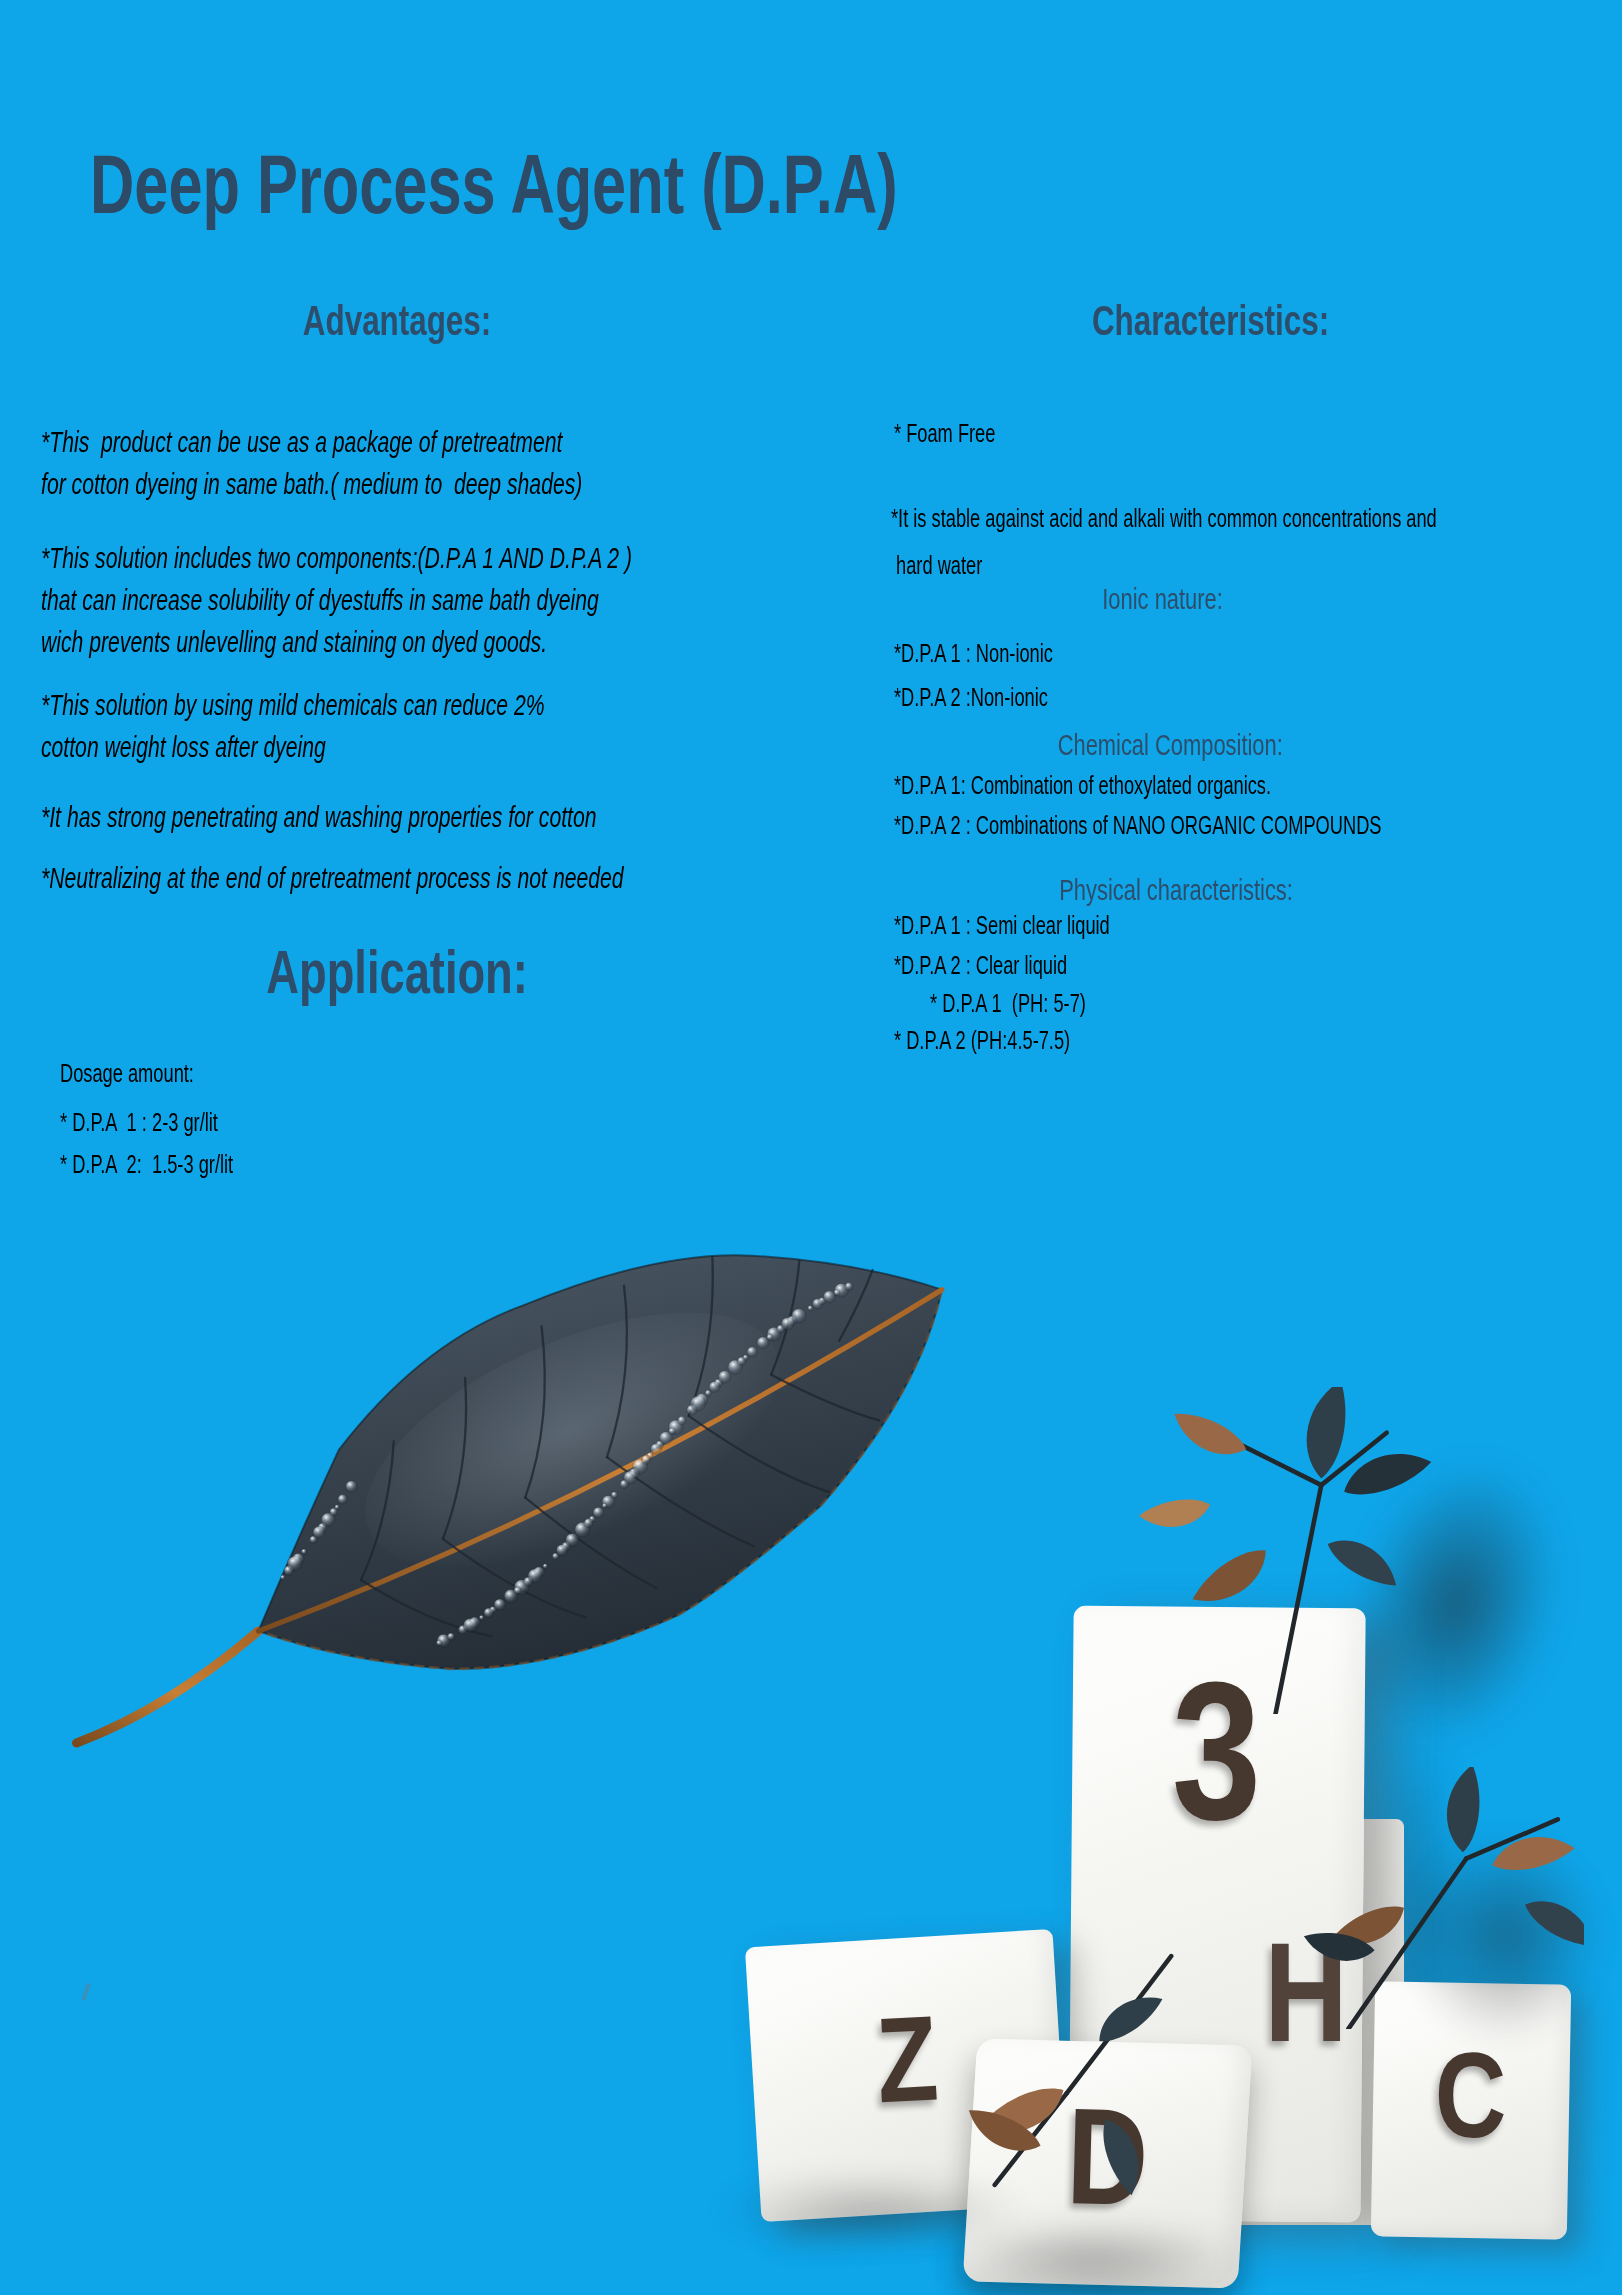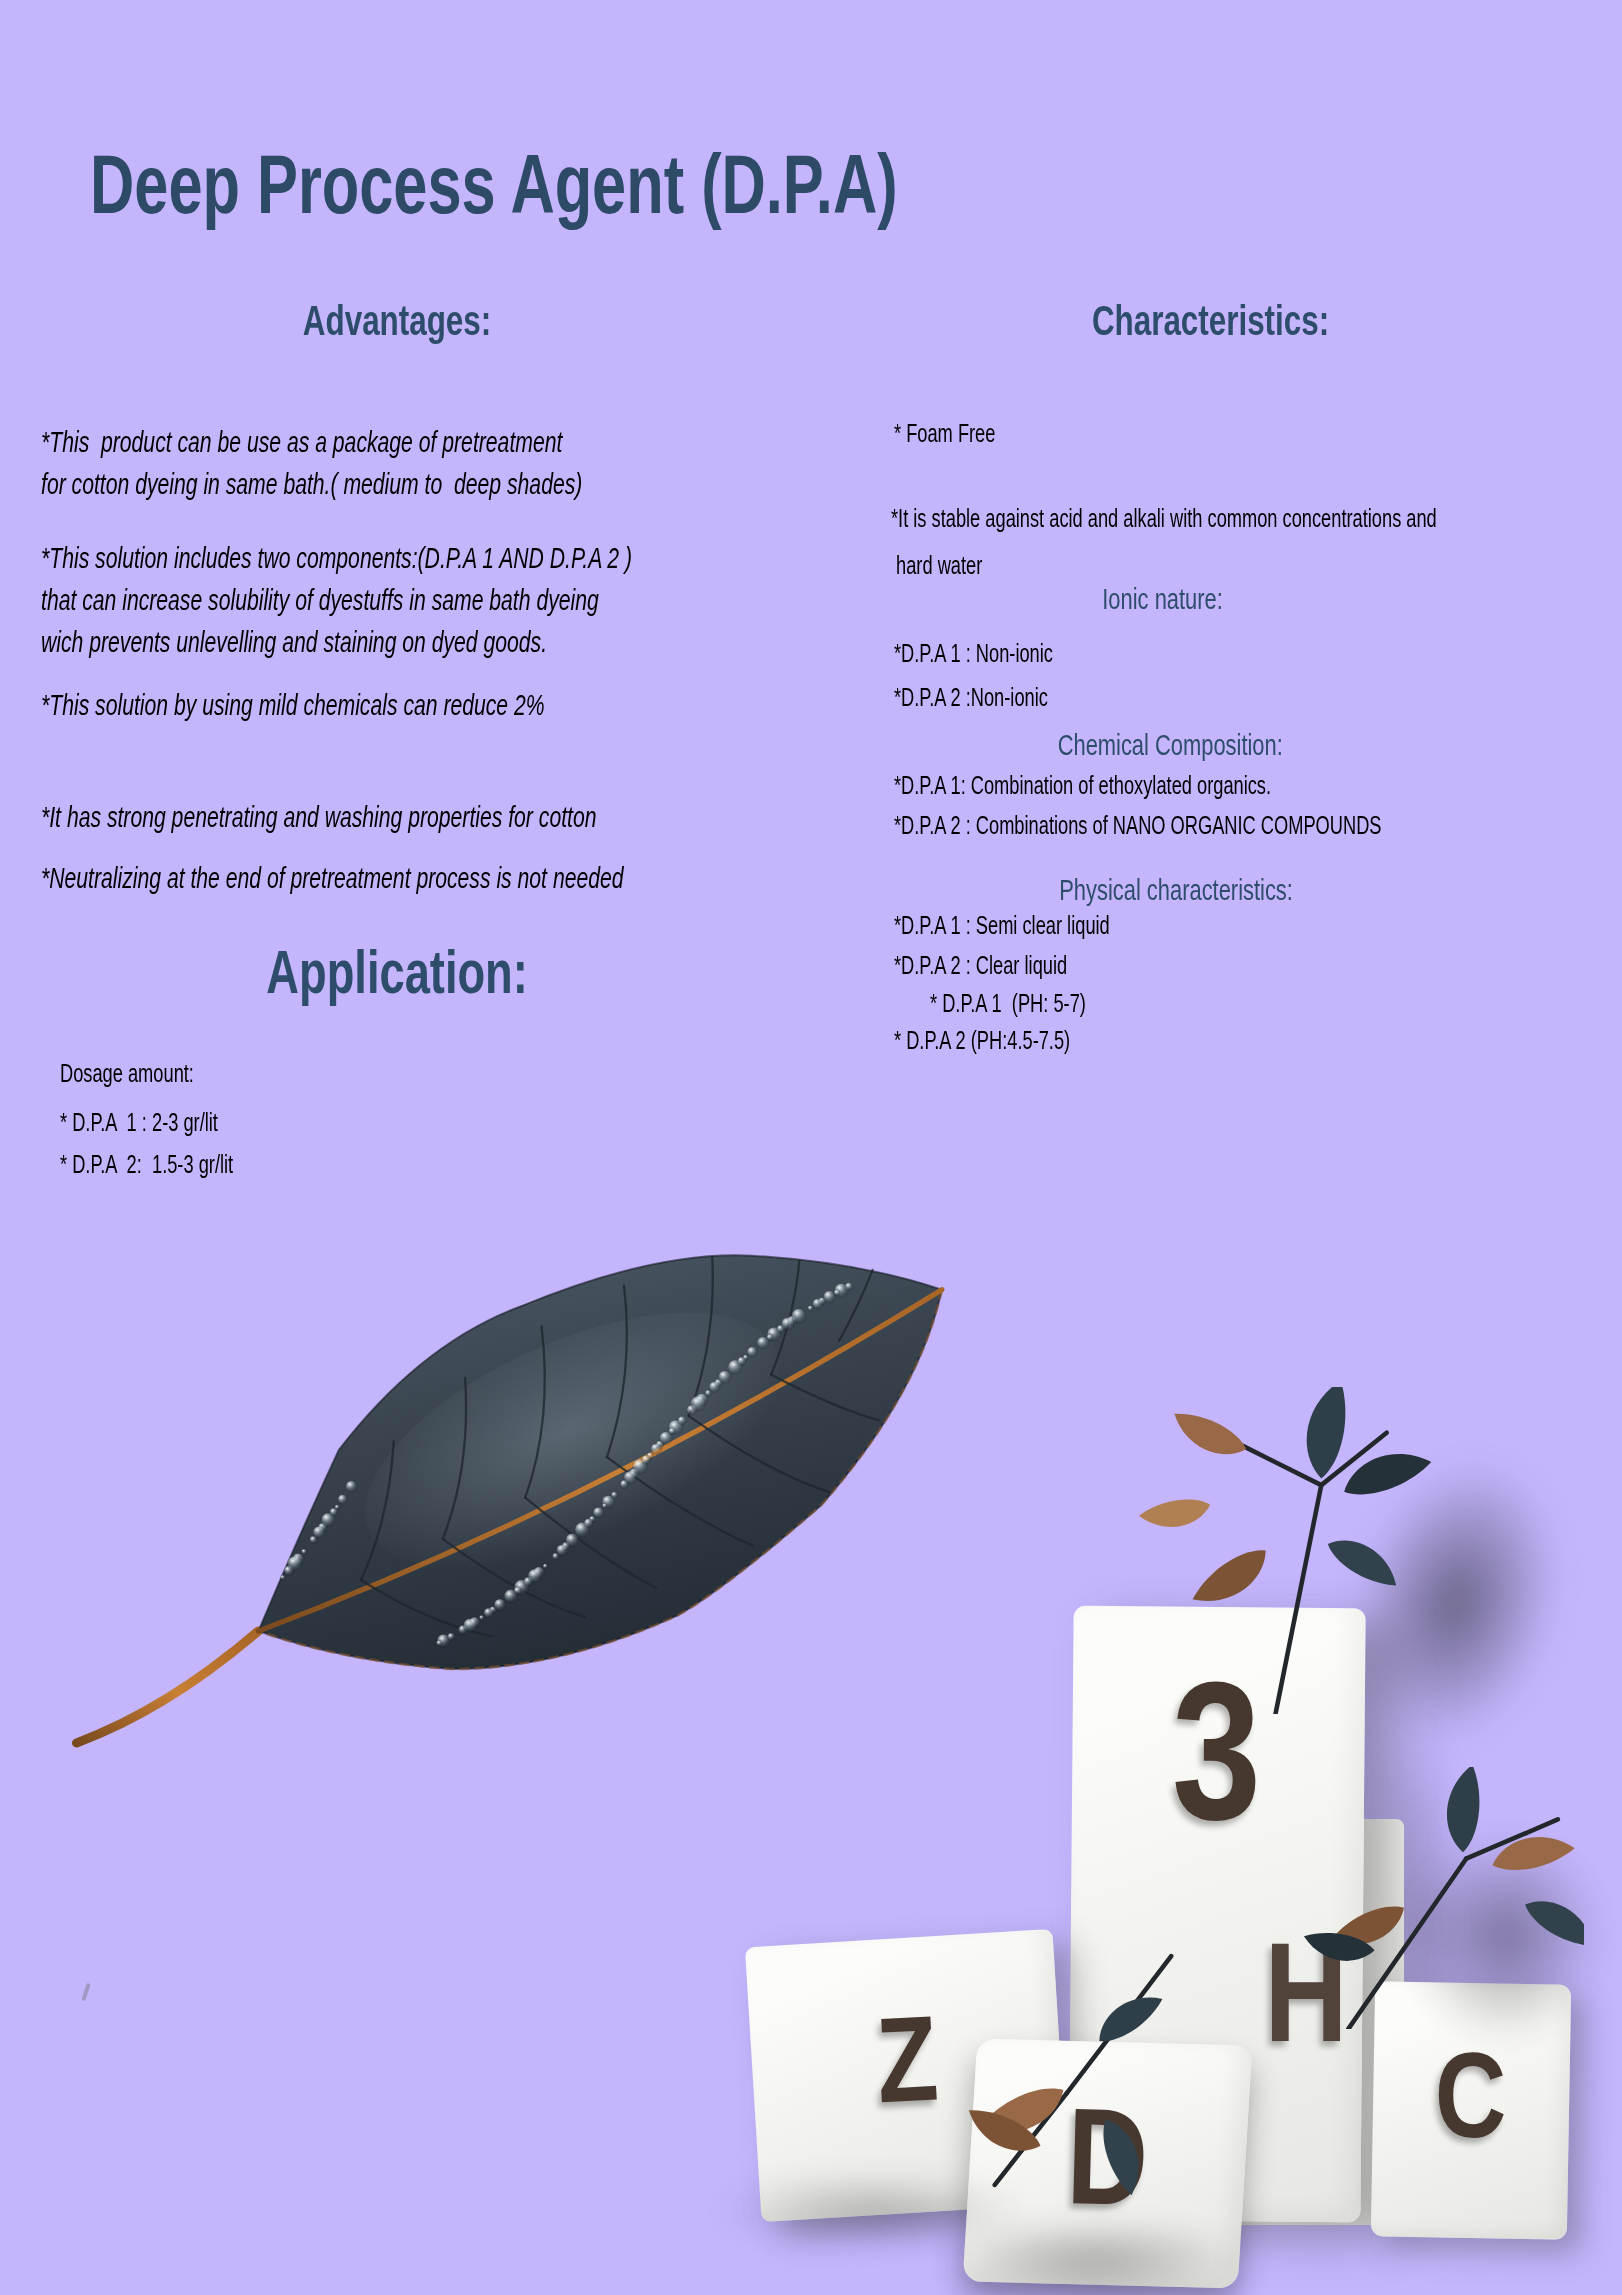--- a/index.html
+++ b/index.html
@@ -1,17 +1,17 @@
 <!DOCTYPE html>
 <html style="font-size:10.5px"><head>
 <meta charset="utf-8">
 <style>
   html,body{margin:0;padding:0;background:#ffffff;}
   .page{
-    position:relative; width:1623px; height:2295px; background:#c4b5fd;
+    position:relative; width:1623px; height:2295px; background:#0ea5e9;
     overflow:hidden; font-family:"Liberation Sans","DejaVu Sans",sans-serif;
   }
   
   .cx{display:inline-block; transform:scaleX(.73); transform-origin:0 0; white-space:pre;}
   .cxc{display:inline-block; transform:scaleX(.73); transform-origin:50% 0; white-space:pre;}
   .abs{position:absolute;}
   .body-line{position:absolute; font-size:25px; line-height:42px; color:#000; white-space:nowrap;}
   .para{position:absolute; font-size:29px; line-height:42px; color:#000; white-space:nowrap;font-style:italic;}
   .h-section{position:absolute; font-size:43px; font-weight:700; color:#2d4d6b; text-align:center;}
   .h-sub{position:absolute; font-size:30px; color:#2d4d6b; text-align:center; width:537px;}
@@ -45,20 +45,21 @@
     <div><span class="cx">*This  product can be use as a package of pretreatment</span></div>
     <div><span class="cx">for cotton dyeing in same bath.( medium to  deep shades)</span></div>
   </div>
   <div class="para" style="left:41px; top:537px;">
     <div><span class="cx">*This solution includes two components:(D.P.A 1 AND D.P.A 2 )</span></div>
     <div><span class="cx">that can increase solubility of dyestuffs in same bath dyeing</span></div>
     <div><span class="cx">wich prevents unlevelling and staining on dyed goods.</span></div>
   </div>
   <div class="para" style="left:41px; top:684px;">
     <div><span class="cx">*This solution by using mild chemicals can reduce 2%</span></div>
+    <div><span class="cx">cotton weight loss after dyeing</span></div>
   </div>
   <div class="para" style="left:41px; top:796px;">
     <div><span class="cx">*It has strong penetrating and washing properties for cotton</span></div>
   </div>
   <div class="para" style="left:41px; top:857px;">
     <div><span class="cx">*Neutralizing at the end of pretreatment process is not needed</span></div>
   </div>
 
   <div class="h-app" style="left:0px; top:936px; width:794px;">
     <span class="cxc">Application:</span>

